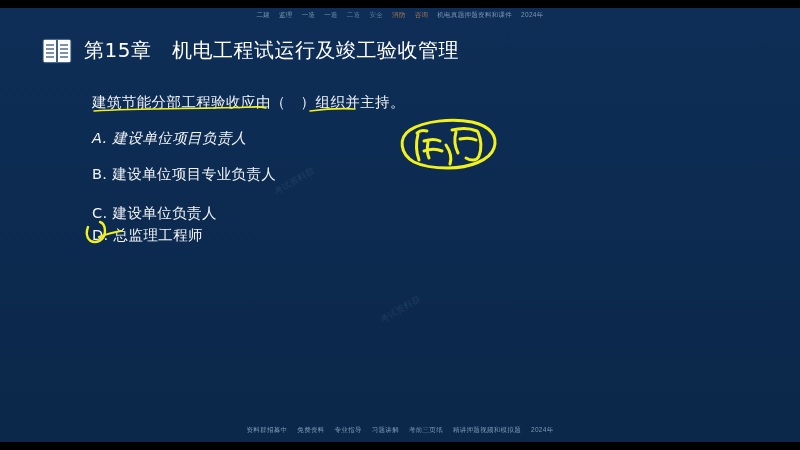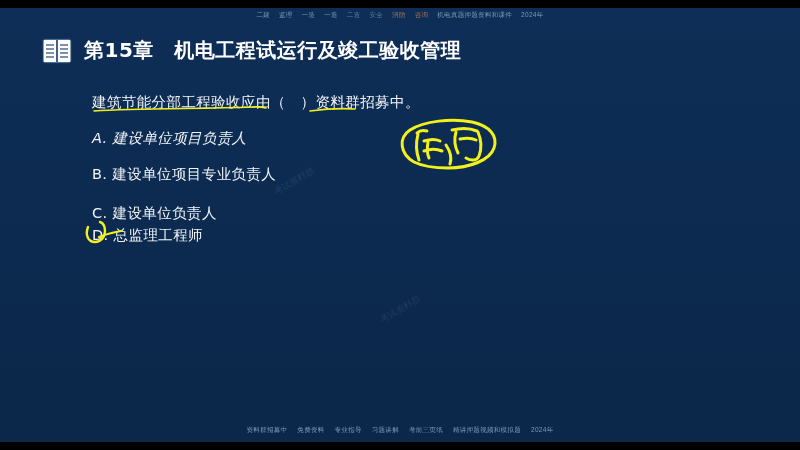--- a/index.html
+++ b/index.html
@@ -78,21 +78,21 @@
   }
   #book-icon {
     width: 30px;
     height: 26px;
     position: relative;
     flex: 0 0 auto;
   }
   #chapter-title {
     font-family: "DejaVu Sans", "Liberation Sans", sans-serif;
     font-size: 20px;
-    font-weight: bold;
+    font-weight: normal;
     color: #ffffff;
     letter-spacing: 0.5px;
     white-space: nowrap;
   }
 
   
   #question {
     position: absolute;
     left: 92px;
     top: 85px;
@@ -170,21 +170,21 @@
           <line x1="4" y1="19" x2="12" y2="19" stroke="#123a66" stroke-width="1.1"></line>
           <line x1="18" y1="7" x2="26" y2="7" stroke="#123a66" stroke-width="1.1"></line>
           <line x1="18" y1="11" x2="26" y2="11" stroke="#123a66" stroke-width="1.1"></line>
           <line x1="18" y1="15" x2="26" y2="15" stroke="#123a66" stroke-width="1.1"></line>
           <line x1="18" y1="19" x2="26" y2="19" stroke="#123a66" stroke-width="1.1"></line>
         </svg>
       </span>
       <span id="chapter-title">第15章　机电工程试运行及竣工验收管理</span>
     </div>
 
-    <div id="question">建筑节能分部工程验收应由（　）资料群招募中。</div>
+    <div id="question">建筑节能分部工程验收应由（　）组织并主持。</div>
 
     <div class="option" id="opt-a">A. 建设单位项目负责人</div>
     <div class="option" id="opt-b">B. 建设单位项目专业负责人</div>
     <div class="option" id="opt-c">C. 建设单位负责人</div>
     <div class="option" id="opt-d">D. 总监理工程师</div>
 
     <div class="watermark" id="wm-1">考试资料群</div>
     <div class="watermark" id="wm-2">考试资料群</div>
 
     <svg id="annotations" viewBox="0 0 800 434" xmlns="http://www.w3.org/2000/svg">

